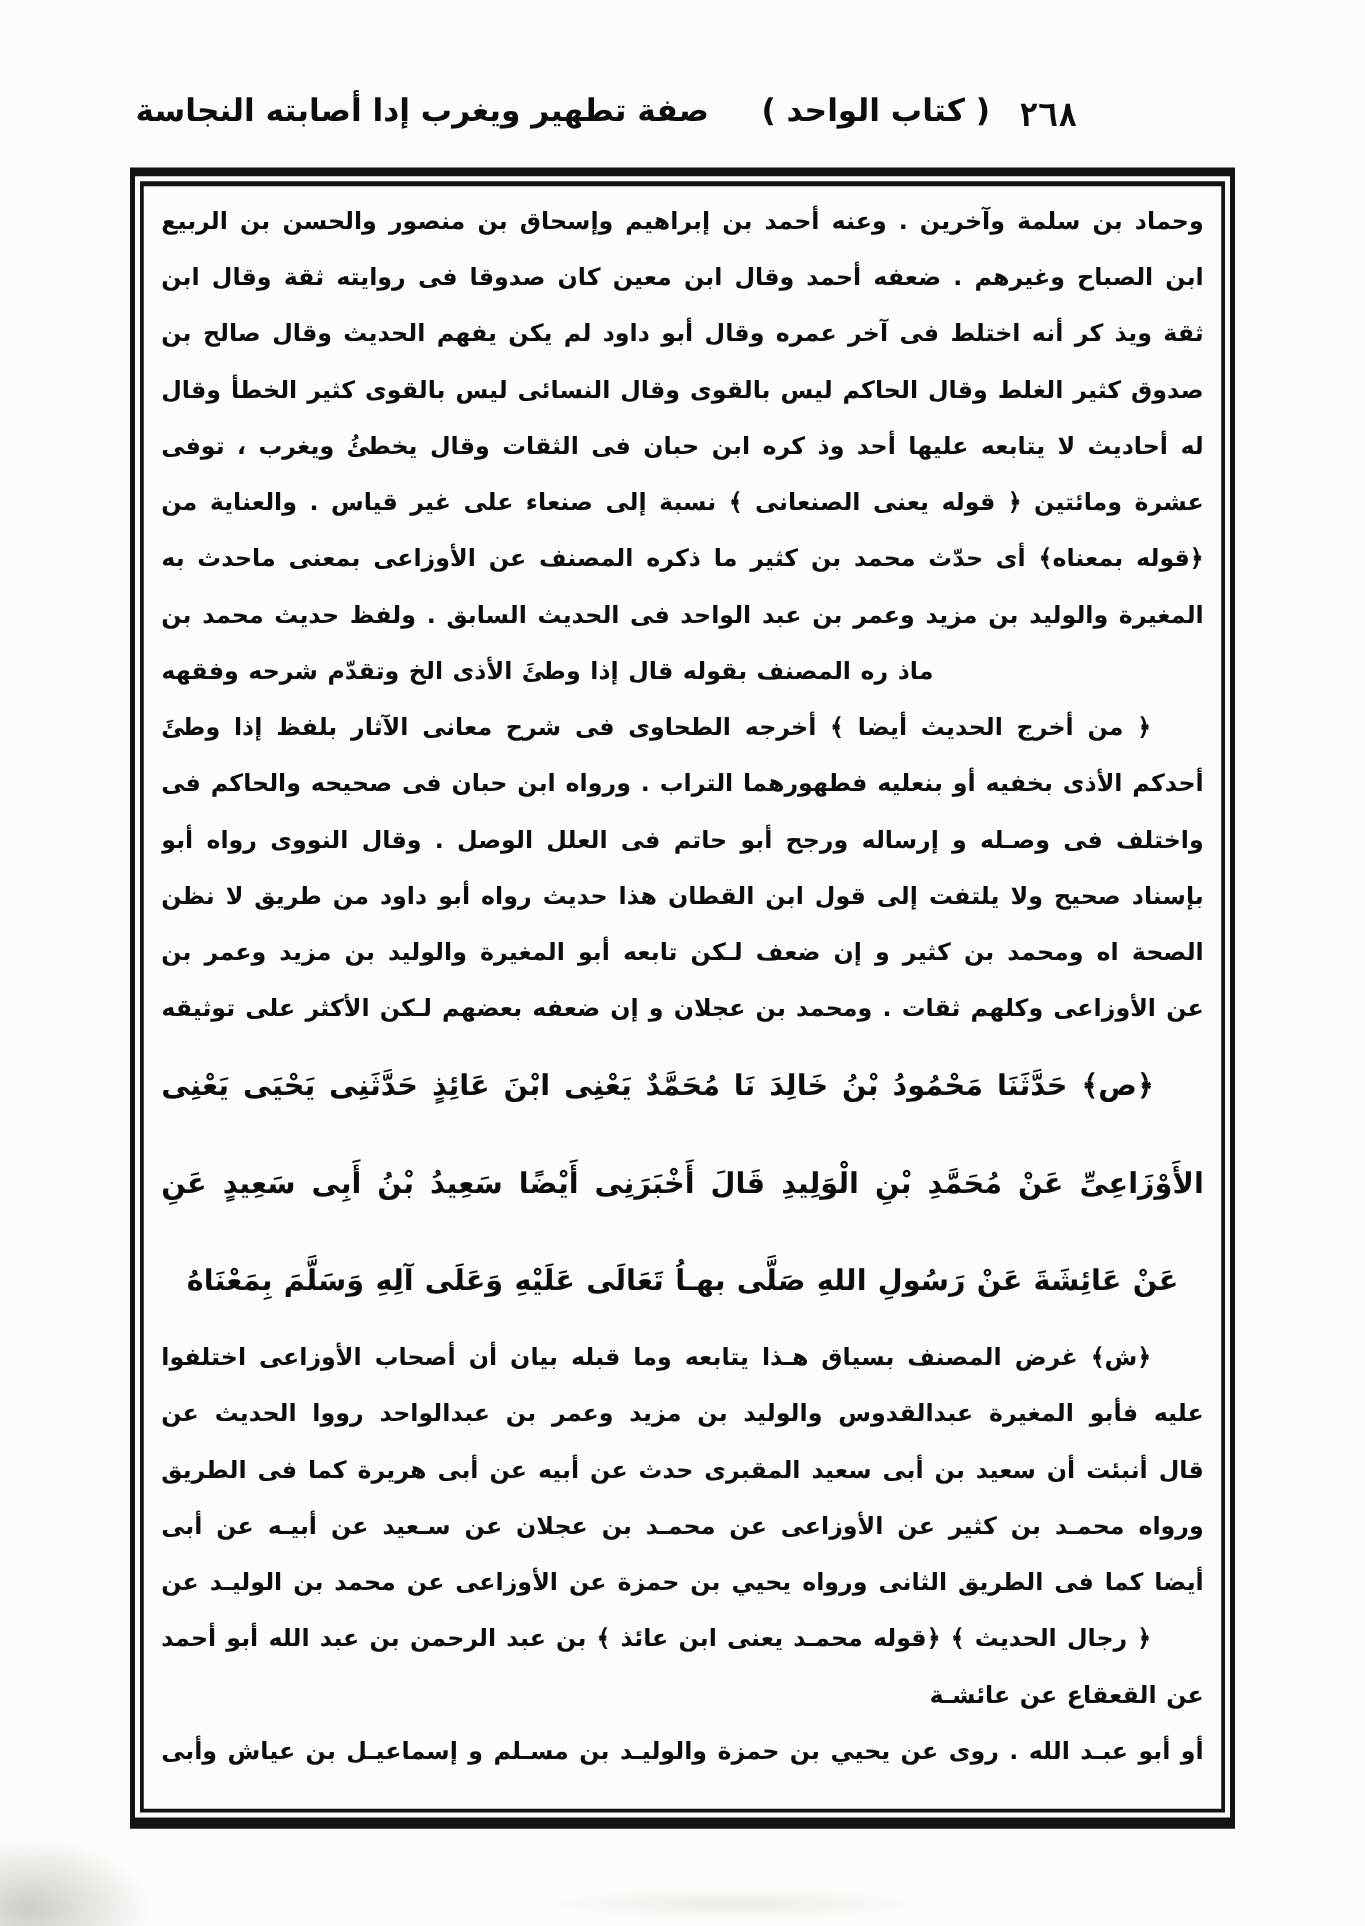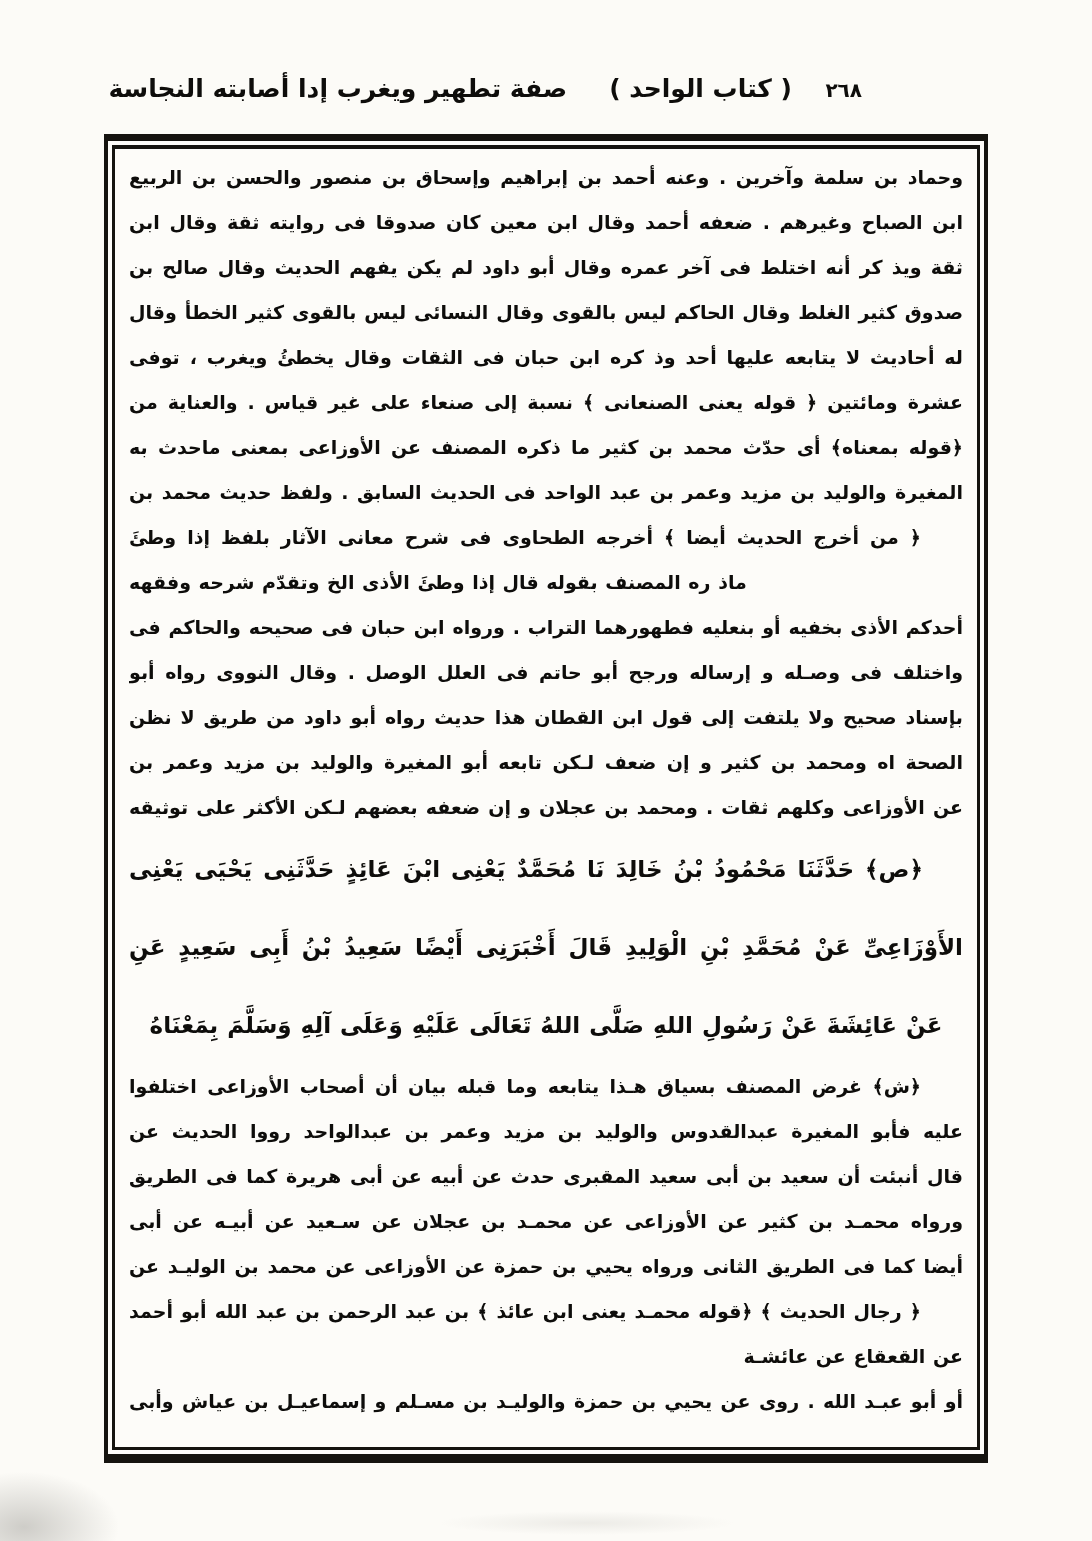--- a/index.html
+++ b/index.html
@@ -7,21 +7,21 @@
     width:1092px;height:1541px;position:relative;
     background:#fcfbf7;
     font-family:"DejaVu Sans",sans-serif;
     color:#0e0d0b;
     overflow:hidden;
   }
   
   .runhead{position:absolute;top:70px;left:0;right:0;height:50px;direction:rtl;}
   .page-number{
     position:absolute;top:8px;right:230px;
-    font-size:20px;font-weight:bold;letter-spacing:1px;
+    font-size:26px;font-weight:bold;letter-spacing:1px;font-family:Liberation Mono, monospace;
   }
   .head-titles{
     position:absolute;top:4px;right:300px;
     display:flex;direction:rtl;gap:42px;white-space:nowrap;
     font-size:25px;font-weight:bold;
   }
   
   .frame-outer{
     position:absolute;top:134px;right:104px;left:104px;bottom:78px;
     border:4px solid #15130f;
@@ -79,30 +79,30 @@
   <div class="frame-inner">
     <div>
         <div class="ln j">وحماد بن سلمة وآخرين . وعنه أحمد بن إبراهيم وإسحاق بن منصور والحسن بن الربيع والحسن</div>
         <div class="ln j">ابن الصباح وغيرهم . ضعفه أحمد وقال ابن معين كان صدوقا فى روايته ثقة وقال ابن سعد كان</div>
         <div class="ln j">ثقة ويذ كر أنه اختلط فى آخر عمره وقال أبو داود لم يكن يفهم الحديث وقال صالح بن محمد والساجى</div>
         <div class="ln j">صدوق كثير الغلط وقال الحاكم ليس بالقوى وقال النسائى ليس بالقوى كثير الخطأ وقال ابن عدى</div>
         <div class="ln j">له أحاديث لا يتابعه عليها أحد وذ كره ابن حبان فى الثقات وقال يخطئُ ويغرب ، توفى سنة ست</div>
         <div class="ln j">عشرة ومائتين ﴿ قوله يعنى الصنعانى ﴾ نسبة إلى صنعاء على غير قياس . والعناية من المصنف</div>
         <div class="ln j">﴿قوله بمعناه﴾ أى حدّث محمد بن كثير ما ذكره المصنف عن الأوزاعى بمعنى ماحدث به عنه</div>
         <div class="ln j">المغيرة والوليد بن مزيد وعمر بن عبد الواحد فى الحديث السابق . ولفظ حديث محمد بن كثير</div>
+        <div class="ln l">ماذ ره المصنف بقوله قال إذا وطئَ الأذى الخ وتقدّم شرحه وفقهه</div>
         <div class="ln ij">﴿ من أخرج الحديث أيضا ﴾ أخرجه الطحاوى فى شرح معانى الآثار بلفظ إذا وطئَ</div>
-        <div class="ln l">ماذ ره المصنف بقوله قال إذا وطئَ الأذى الخ وتقدّم شرحه وفقهه</div>
         <div class="ln j">أحدكم الأذى بخفيه أو بنعليه فطهورهما التراب . ورواه ابن حبان فى صحيحه والحاكم فى المستدرك</div>
         <div class="ln j">واختلف فى وصـله و إرساله ورجح أبو حاتم فى العلل الوصل . وقال النووى رواه أبو داود</div>
         <div class="ln j">بإسناد صحيح ولا يلتفت إلى قول ابن القطان هذا حديث رواه أبو داود من طريق لا نظن بهـا</div>
         <div class="ln j">الصحة اه ومحمد بن كثير و إن ضعف لـكن تابعه أبو المغيرة والوليد بن مزيد وعمر بن عبدالواحد</div>
         <div class="ln j">عن الأوزاعى وكلهم ثقات . ومحمد بن عجلان و إن ضعفه بعضهم لـكن الأكثر على توثيقه</div>
         <div class="ln hij">﴿ص﴾ حَدَّثَنَا مَحْمُودُ بْنُ خَالِدَ نَا مُحَمَّدٌ يَعْنِى ابْنَ عَائِذٍ حَدَّثَنِى يَحْيَى يَعْنِى ابْنَ حَمْزَةَ عَنِ</div>
         <div class="ln hj">الأَوْزَاعِىِّ عَنْ مُحَمَّدِ بْنِ الْوَلِيدِ قَالَ أَخْبَرَنِى أَيْضًا سَعِيدُ بْنُ أَبِى سَعِيدٍ عَنِ الْقَعْقَاعِ بْنِ حَكِيمٍ</div>
-        <div class="ln hc">عَنْ عَائِشَةَ عَنْ رَسُولِ اللهِ صَلَّى اللهُ تَعَالَى عَلَيْهِ وَعَلَى آلِهِ وَسَلَّمَ بِمَعْنَاهُ</div>
+        <div class="ln hc">عَنْ عَائِشَةَ عَنْ رَسُولِ اللهِ صَلَّى بهـاُ تَعَالَى عَلَيْهِ وَعَلَى آلِهِ وَسَلَّمَ بِمَعْنَاهُ</div>
         <div class="ln ij">﴿ش﴾ غرض المصنف بسياق هـذا يتابعه وما قبله بيان أن أصحاب الأوزاعى اختلفوا</div>
         <div class="ln j">عليه فأبو المغيرة عبدالقدوس والوليد بن مزيد وعمر بن عبدالواحد رووا الحديث عن الأوزاعى</div>
         <div class="ln j">قال أنبئت أن سعيد بن أبى سعيد المقبرى حدث عن أبيه عن أبى هريرة كما فى الطريق الأول</div>
         <div class="ln j">ورواه محمـد بن كثير عن الأوزاعى عن محمـد بن عجلان عن سـعيد عن أبيـه عن أبى هريرة</div>
         <div class="ln j">أيضا كما فى الطريق الثانى ورواه يحيي بن حمزة عن الأوزاعى عن محمد بن الوليـد عن سـعيد</div>
         <div class="ln ij">﴿ رجال الحديث ﴾ ﴿قوله محمـد يعنى ابن عائذ ﴾ بن عبد الرحمن بن عبد الله أبو أحمد</div>
         <div class="ln r">عن القعقاع عن عائشـة</div>
         <div class="ln j">أو أبو عبـد الله . روى عن يحيي بن حمزة والوليـد بن مسـلم و إسماعيـل بن عياش وأبى مسهر</div>
       </div>
   </div>

